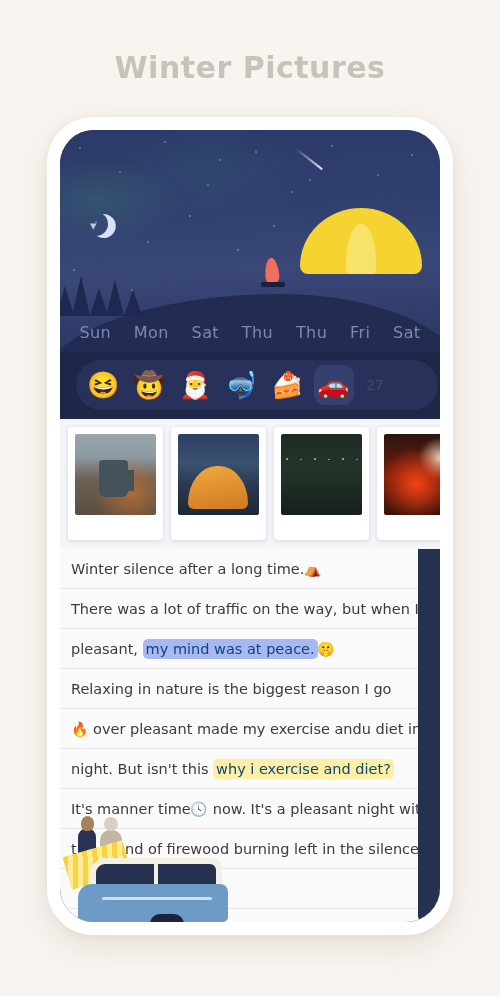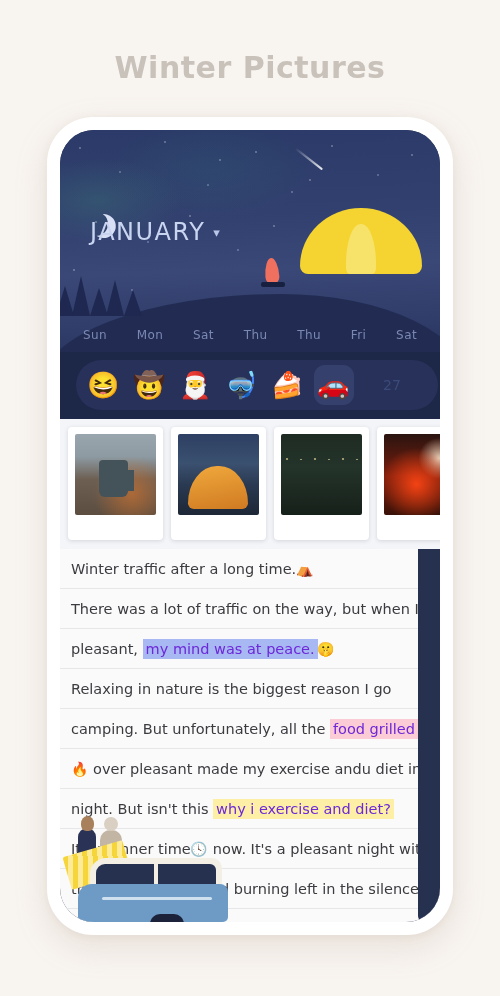--- a/index.html
+++ b/index.html
@@ -188,21 +188,21 @@
 
   .weekdays {
     position: absolute;
     left: 0; bottom: 10px;
     width: 380px;
     display: flex;
     justify-content: space-around;
     padding: 0 8px;
   }
   .weekdays span {
-    font-size: 12px;
+    font-size: 16px;
     color: #7b88b4;
     font-family: "DejaVu Sans", sans-serif;
     letter-spacing: 0.4px;
   }
 
   
   .sticker-bar {
     position: absolute;
     left: 0; top: 222px;
     width: 380px;
@@ -227,21 +227,21 @@
     display: flex;
     align-items: center;
     justify-content: center;
     font-size: 26px;
     line-height: 1;
     flex: none;
     cursor: pointer;
   }
   .sticker.selected { background: #36406c; }
   .sticker-count {
-    margin-left: 23px;
+    margin-left: 6px;
     font-size: 14px;
     color: #3c4a7a;
     font-family: "DejaVu Sans", sans-serif;
   }
 
   
   .photo-strip-wrap {
     position: absolute;
     left: 0; top: 289px;
     width: 380px;
@@ -342,23 +342,23 @@
   .note-line {
     height: 40px;
     line-height: 40px;
     font-size: 14.5px;
     color: #3b3b40;
     white-space: nowrap;
     font-family: "DejaVu Sans", sans-serif;
   }
   .note-line.indent { padding-left: 47px; }
   mark {
-    border-radius: 0;
+    border-radius: 5px;
     padding: 2px 3px;
-    color: #6d28d9;
+    color: #0c4a6e;
   }
   mark.hl-blue   { background: #a8b8f2; }
   mark.hl-pink   { background: #fbccd5; }
   mark.hl-yellow { background: #fdf0a6; }
   .emoji { font-size: 14px; }
 
   
   .side-band {
     position: absolute;
     right: 0; top: 419px;
@@ -460,21 +460,20 @@
         <div class="flame"></div>
           <div class="logs"></div>
       </div>
 
       <div class="tent">
         <div class="body"></div>
           <div class="door"></div>
       </div>
 
       <div class="month-label">
-        <span>JANUARY</span>
         <span class="month-chevron">▾</span>
       </div>
 
       <div class="weekdays">
         <span>Sun</span>
         <span>Mon</span>
         <span>Sat</span>
         <span>Thu</span>
         <span>Thu</span>
         <span>Fri</span>
@@ -507,25 +506,24 @@
         </div>
         <div class="polaroid">
           <div class="pic pic-embers"></div>
         </div>
       </div>
     </div>
 
     <div class="note-body">
       <div class="note-lines"></div>
       <div class="note-text" id="note-text">
-          <div class="note-line"><span>Winter traffic after a long time.</span><span class="emoji">⛺</span></div>
+          <div class="note-line"><span>Winter silence after a long time.</span><span class="emoji">⛺</span></div>
           <div class="note-line"><span>There was a lot of traffic on the way, but when I</span></div>
           <div class="note-line"><span>pleasant, </span><mark class="hl-blue">my mind was at peace.</mark><span class="emoji">🤫</span></div>
           <div class="note-line"><span>Relaxing in nature is the biggest reason I go</span></div>
-          <div class="note-line"><span>camping. But unfortunately, all the </span><mark class="hl-pink">food grilled</mark></div>
           <div class="note-line"><span class="emoji">🔥</span><span> over pleasant made my exercise andu diet in</span></div>
           <div class="note-line"><span>night. But isn't this </span><mark class="hl-yellow">why i exercise and diet?</mark></div>
           <div class="note-line"><span>It's manner time</span><span class="emoji">🕓</span><span> now. It's a pleasant night with</span></div>
           <div class="note-line"><span>the sound of firewood burning left in the silence.</span></div>
           <div class="note-line indent"><span>Good night </span><span class="emoji">🌒</span></div>
         </div>
 
       <div class="van">
         <div class="person-a"></div>
         <div class="person-b"></div>

